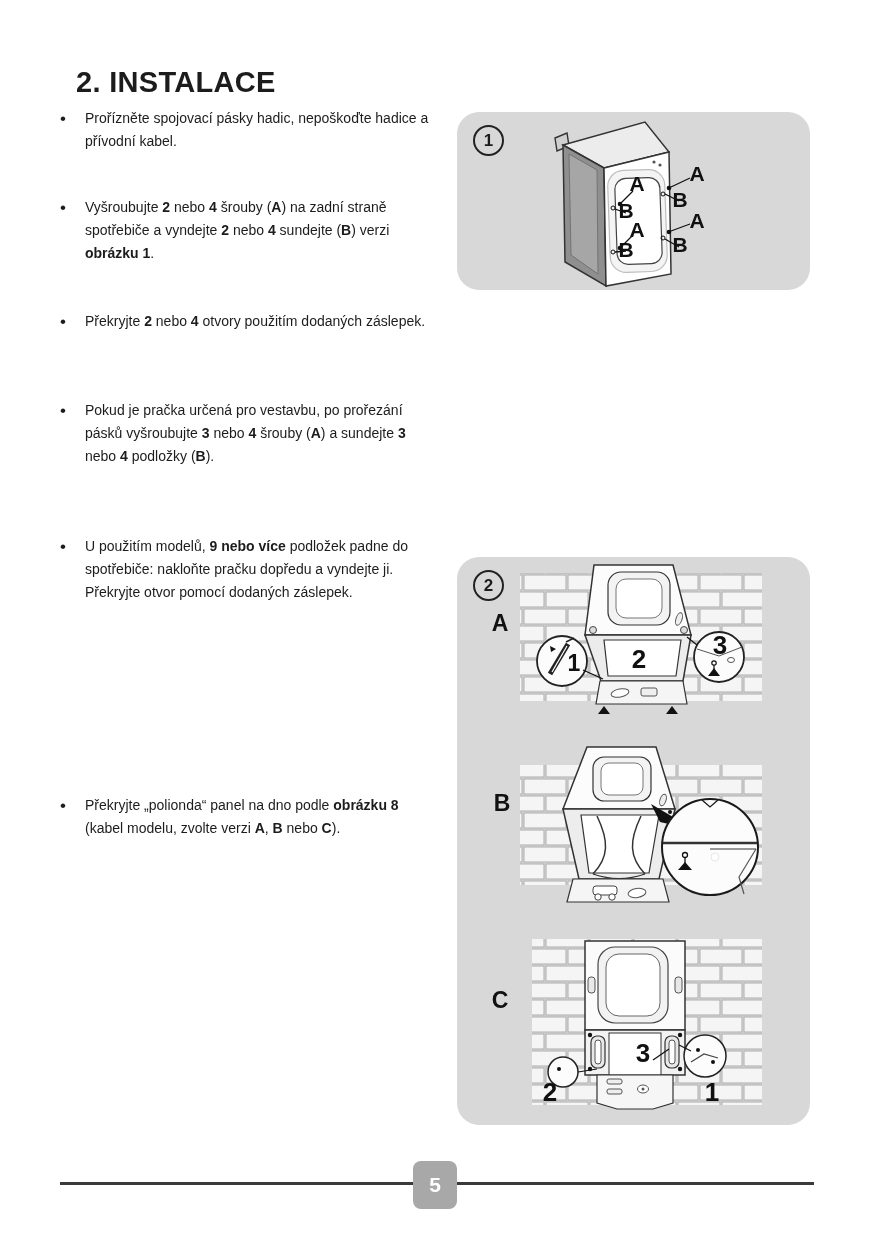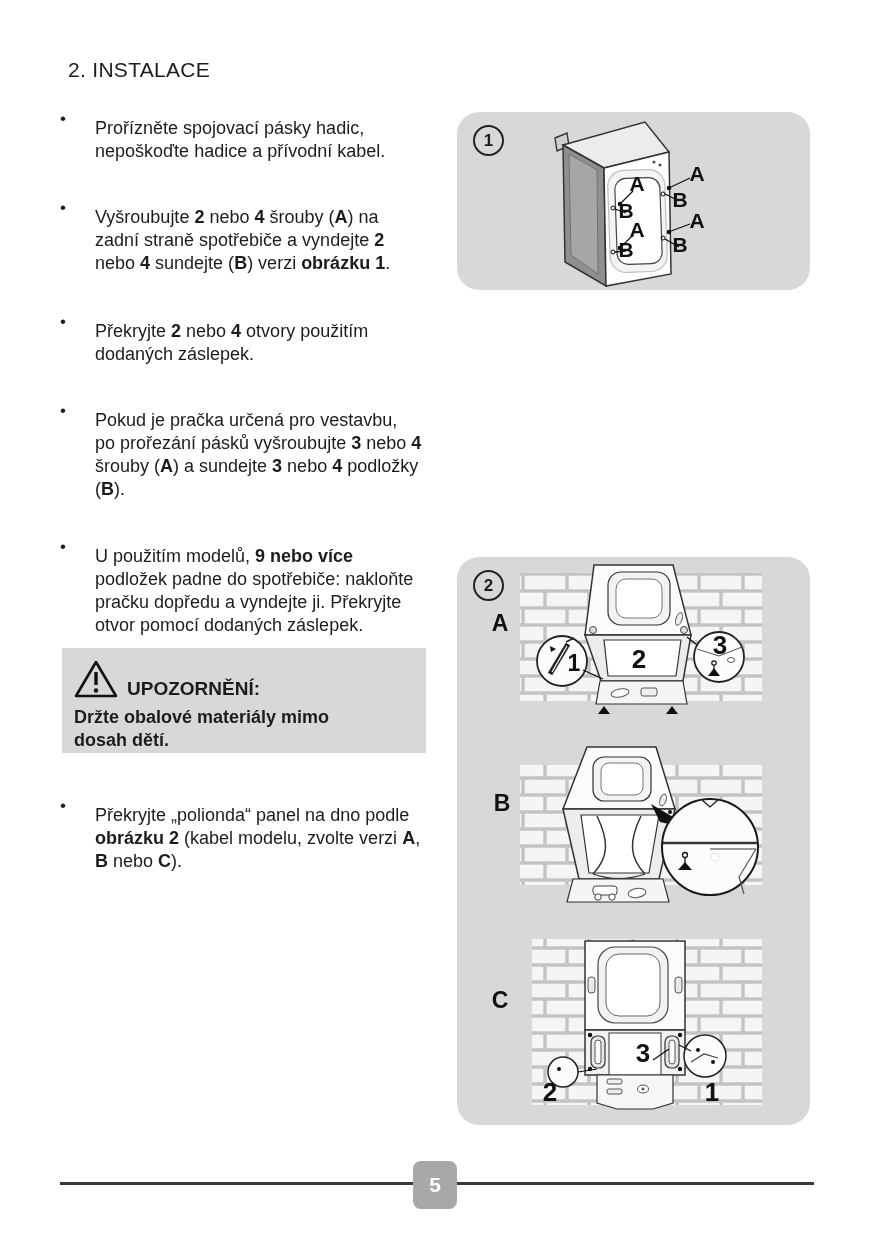--- a/index.html
+++ b/index.html
@@ -1,21 +1,21 @@
 <!DOCTYPE html>
 <html style="--panel_bg: #d8d8d8; --warning_bg: #d8d8d8; --badge_bg: #a8a8a8; --rule: #3a3a3a; --text: #1c1c1c;"><head>
 <meta charset="utf-8">
 <style>
   html,body{margin:0;padding:0;background:#fff;}
   .page{position:relative;width:874px;height:1240px;background:#fff;overflow:hidden;
         font-family:"Liberation Sans",sans-serif;color:var(--text,#1c1c1c);}
-  .title{position:absolute;left:60px;top:50px;margin:8px;font-size:21px;font-weight:400;letter-spacing:.3px;}
+  .title{position:absolute;left:60px;top:50px;margin:16px;font-size:29px;font-weight:700;letter-spacing:.3px;}
   .bullet{position:absolute;left:60px;width:372px;display:flex;}
   .marker{width:25px;font-size:17px;line-height:23px;}
-  .btext{flex:1;margin:10px;font-size:18px;line-height:23px;}
+  .btext{flex:1;margin:0;font-size:14px;line-height:23px;}
   .btext .b{font-weight:700;}
   .warnbox{position:absolute;left:62px;top:648px;width:364px;height:105px;background:var(--warning_bg,#d8d8d8);}
   .warnhead{display:flex;align-items:flex-end;gap:9px;padding:11px 12px 0 12px;}
   .warntitle{font-weight:700;font-size:19px;padding-bottom:3px;}
   .warntext{margin:3px 12px 0 12px;font-weight:700;font-size:18px;line-height:23px;width:295px;}
   .panel{position:absolute;left:457px;width:353px;background:var(--panel_bg,#d8d8d8);border-radius:22px;overflow:hidden;}
   .fig1{top:112px;height:178px;}
   .fig2{top:557px;height:568px;}
   .panel svg{position:absolute;left:0;top:0;}
   .circnum{position:absolute;left:16px;top:13px;width:27px;height:27px;border:2.4px solid #222;border-radius:50%;
@@ -50,36 +50,23 @@
   <div class="bullet" style="top:399px">
     <span class="marker">•</span>
     <p class="btext"><span>Pokud je pračka určená pro vestavbu, po prořezání pásků vyšroubujte </span><span class="b">3</span><span> nebo </span><span class="b">4</span><span> šrouby (</span><span class="b">A</span><span>) a sundejte </span><span class="b">3</span><span> nebo </span><span class="b">4</span><span> podložky (</span><span class="b">B</span><span>).</span></p>
   </div>
   <div class="bullet" style="top:535px">
     <span class="marker">•</span>
     <p class="btext"><span>U použitím modelů, </span><span class="b">9 nebo více</span><span> podložek padne do spotřebiče: nakloňte pračku dopředu a vyndejte ji. Překryjte otvor pomocí dodaných záslepek.</span></p>
   </div>
   <div class="bullet" style="top:794px">
     <span class="marker">•</span>
-    <p class="btext"><span>Překryjte „polionda“ panel na dno podle </span><span class="b">obrázku 2</span><span> (kabel modelu, zvolte verzi </span><span class="b">A</span><span>, </span><span class="b">B</span><span> nebo </span><span class="b">C</span><span>).</span></p>
-  </div>
-
-  <div class="warnbox">
-    <div class="warnhead">
-      <span>
-        <svg width="44" height="40" viewBox="0 0 44 40">
-          <polygon points="22,3 42,37 2,37" fill="none" stroke="#111" stroke-width="2.6" stroke-linejoin="round"></polygon>
-          <line x1="22" y1="13" x2="22" y2="26" stroke="#111" stroke-width="3.4"></line>
-          <circle cx="22" cy="31.5" r="2.2" fill="#111"></circle>
-        </svg>
-      </span>
-      <span class="warntitle">UPOZORNĚNÍ:</span>
-    </div>
-    <p class="warntext">Držte obalové materiály mimo dosah dětí.</p>
-  </div>
+    <p class="btext"><span>Překryjte „polionda“ panel na dno podle </span><span class="b">obrázku 8</span><span> (kabel modelu, zvolte verzi </span><span class="b">A</span><span>, </span><span class="b">B</span><span> nebo </span><span class="b">C</span><span>).</span></p>
+  </div>
+
 
   <div class="panel fig1">
     <svg width="353" height="178" viewBox="0 0 353 178">
       <polygon points="98,26 110,21 112,34 100,39" fill="#cfcfcf" stroke="#333" stroke-width="1.4"></polygon>
       <polygon points="106,33 188,10 212,40 147,56" fill="#ececec" stroke="#333" stroke-width="1.5"></polygon>
       <polygon points="106,33 147,56 149,174 108,150" fill="#8f8f8f" stroke="#333" stroke-width="1.5"></polygon>
       <polygon points="112,42 140,58 141,162 114,143" fill="#a6a6a6" stroke="#6a6a6a" stroke-width="0.8"></polygon>
       <polygon points="147,56 212,40 214,162 149,174" fill="#ffffff" stroke="#333" stroke-width="1.5"></polygon>
       <rect x="152" y="58" width="57" height="102" rx="16" fill="#f4f4f4" stroke="#bdbdbd" stroke-width="1.2" transform="rotate(-2 180 110)"></rect>
       <rect x="159" y="66" width="45" height="86" rx="11" fill="#ffffff" stroke="#444" stroke-width="1.2" transform="rotate(-2 181 109)"></rect>

